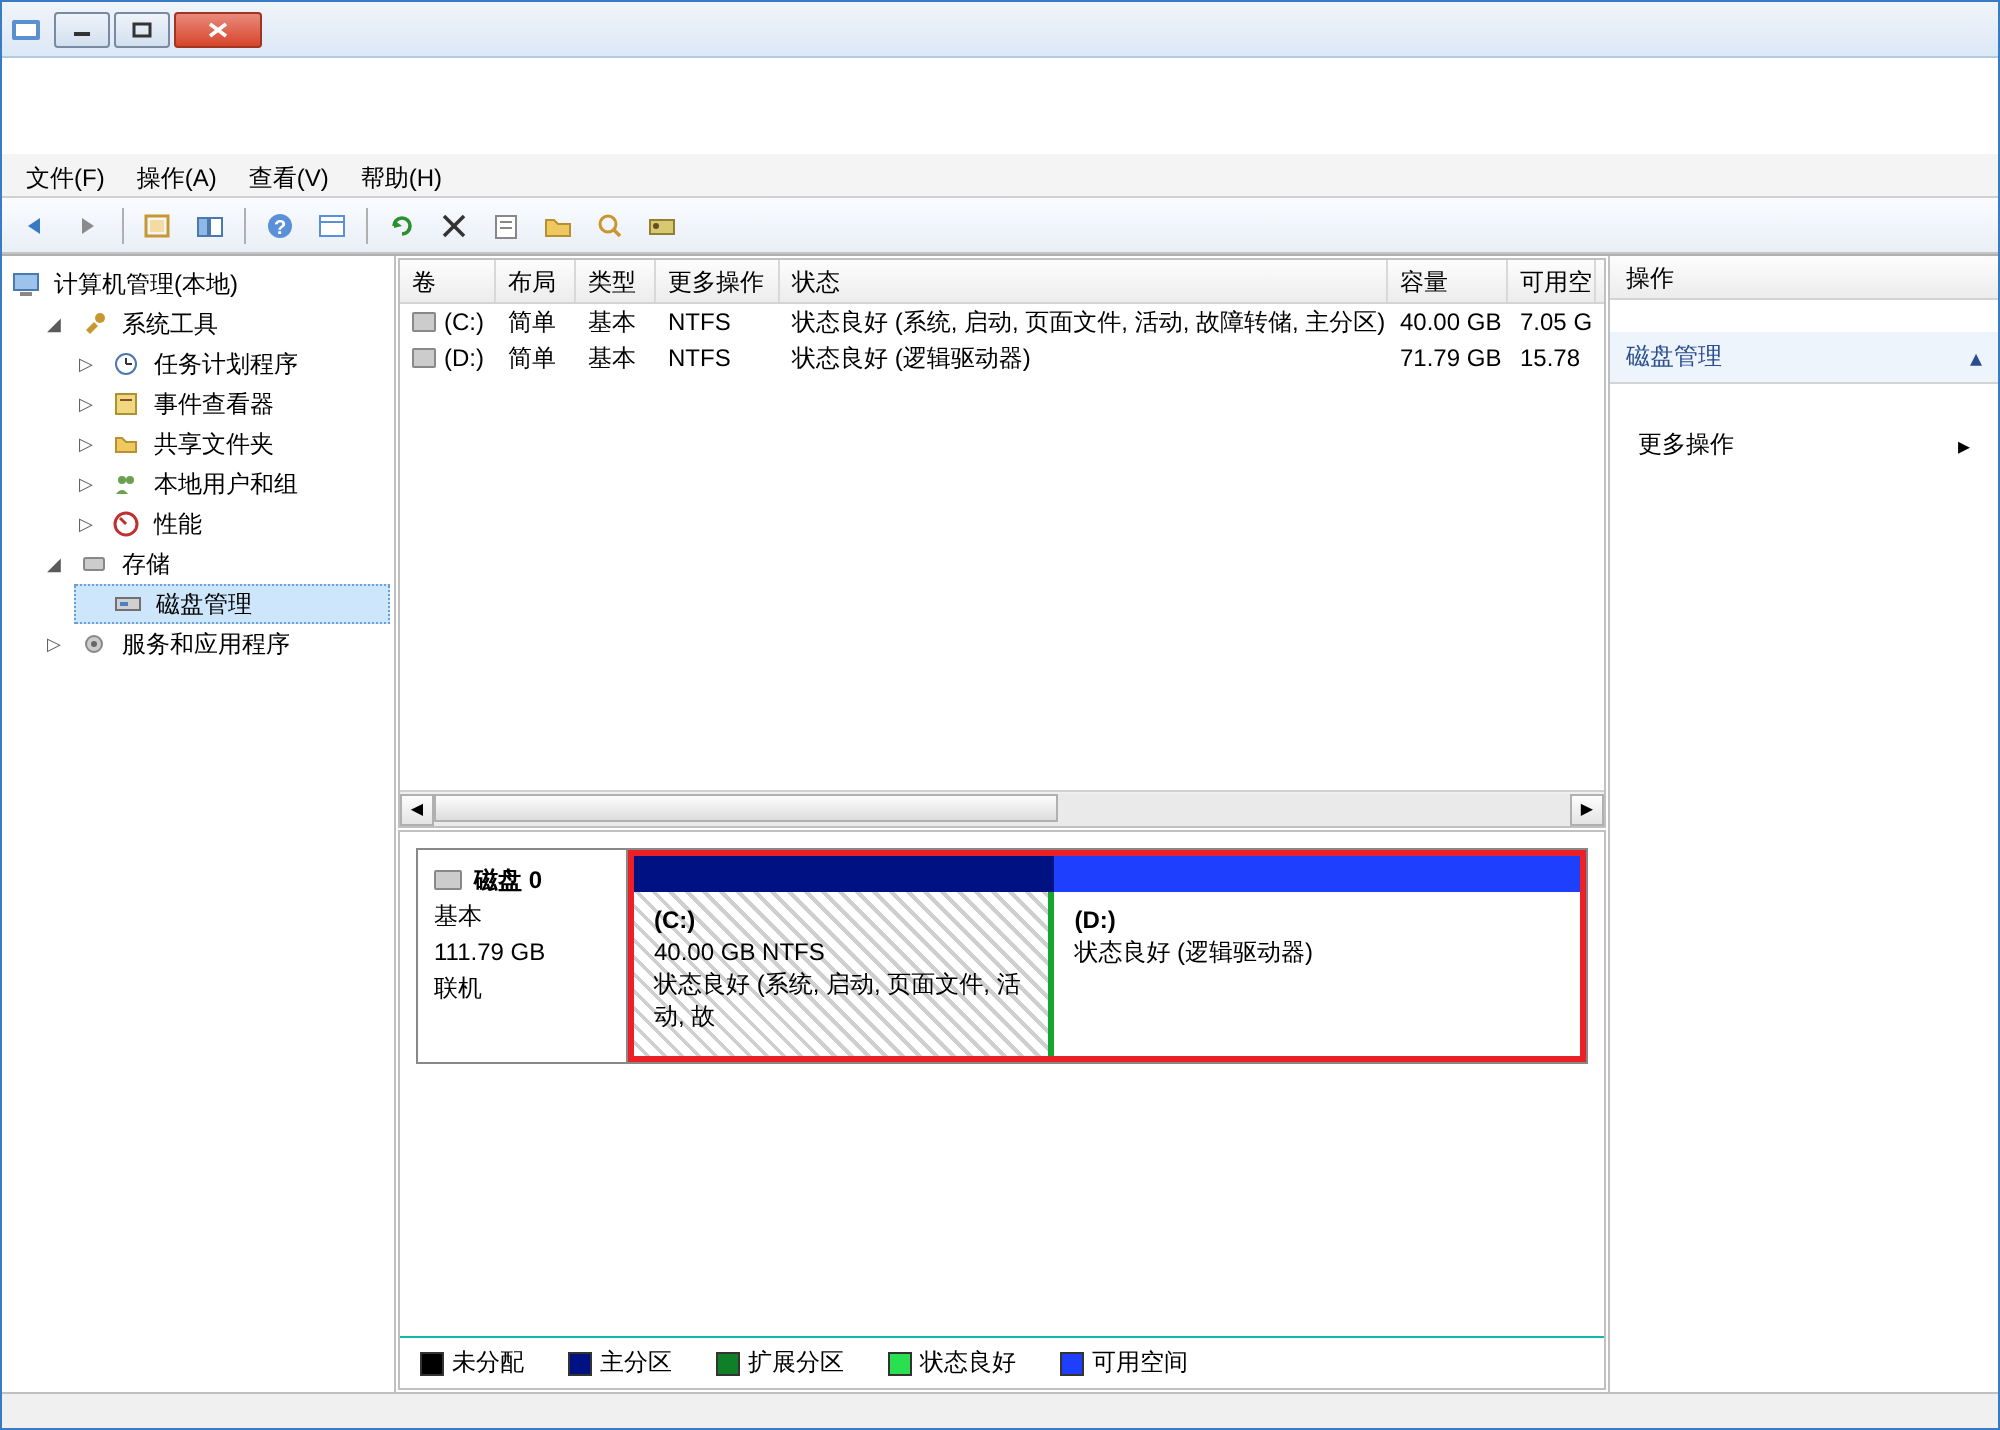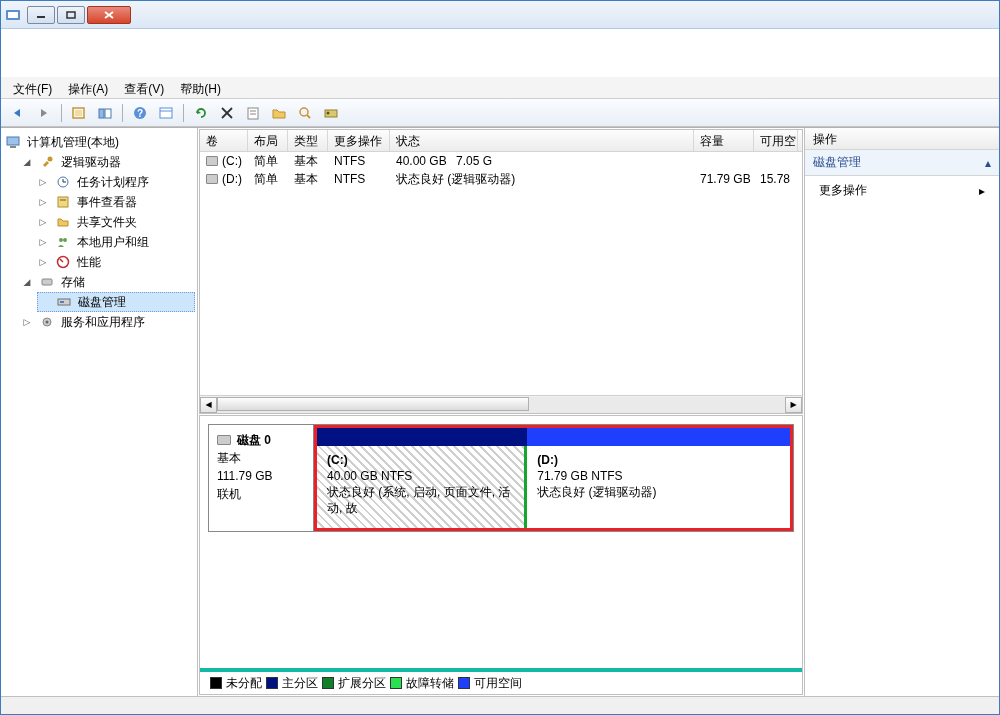--- a/index.html
+++ b/index.html
@@ -21,21 +21,21 @@
 
 
 .toolbar { height: 28px; background: linear-gradient(#fafcff, #e9eff7); border-bottom: 1px solid #c4c4c4; display: flex; align-items: center; padding: 0 6px; gap: 4px; }
 .tool-btn { width: 22px; height: 22px; display: flex; align-items: center; justify-content: center; border: 1px solid transparent; border-radius: 2px; }
 .tool-sep { width: 1px; height: 18px; background: #b0b0b0; margin: 0 2px; }
 
 
 .main { flex: 1; display: flex; border-top: 1px solid #b0b0b0; min-height: 0; }
 .tree-pane { width: 197px; border-right: 1px solid #c0c0c0; padding: 4px 2px; overflow: auto; background: #fff; }
 .center-pane { flex: 1; display: flex; flex-direction: column; min-width: 0; }
-.actions-pane { width: 195px; border-left: 1px solid #c0c0c0; display: flex; flex-direction: column; }
+.actions-pane { width: 195px; border-left: 1px solid #c0c0c0; display: flex; flex-direction: column; gap: 16px; }
 
 
 .tree ul { list-style: none; padding-left: 16px; }
 .tree > ul { padding-left: 2px; }
 .tree li { white-space: nowrap; }
 .tree-row { display: flex; align-items: center; height: 20px; gap: 6px; padding-right: 4px; }
 .arrow { width: 12px; height: 12px; display: inline-flex; align-items: center; justify-content: center; color: #5a5a5a; font-size: 9px; }
 .tree-icon { width: 16px; height: 16px; display: inline-flex; align-items: center; justify-content: center; }
 .tree-row.selected { background: #cde6fb; border: 1px dotted #6aa0d8; height: 20px; }
 
@@ -62,21 +62,21 @@
 .part { flex: 1; display: flex; flex-direction: column; }
 .part-header { height: 18px; }
 .part-body { flex: 1; padding: 6px 10px; line-height: 16px; overflow: hidden; }
 .part-c .part-header { background: #001184; }
 .part-c .part-body { background-image: repeating-linear-gradient(45deg, #fff 0 4px, #cfcfcf 4px 6px); border-right: 3px solid #17a532; }
 .part-d .part-header { background: #1f3fff; }
 .part-d .part-body { background: #fff; }
 .vol-name { font-weight: bold; }
 
 
-.legend { height: 26px; border-top: 4px solid #14b8a6; display: flex; align-items: center; gap: 4px; padding: 0 10px; }
+.legend { height: 26px; border-top: 1px solid #14b8a6; display: flex; align-items: center; gap: 22px; padding: 0 10px; }
 .leg-item { display: flex; align-items: center; gap: 4px; }
 .leg-sw { width: 12px; height: 12px; border: 1px solid #333; }
 
 
 .actions-header { height: 22px; background: linear-gradient(#fdfdfd, #ececec); border-bottom: 1px solid #d4d4d4; padding: 3px 8px; font-weight: normal; }
 .actions-section { background: #eef4fc; border-bottom: 1px solid #d4d4d4; padding: 4px 8px; display:flex; justify-content:space-between; align-items:center; font-weight:normal; color:#2a4d8f;}
 .actions-item { padding: 6px 14px; display:flex; justify-content:space-between; align-items:center;}
 
 
 .statusbar { height: 18px; background: #f0f0f0; border-top: 1px solid #c0c0c0; }
@@ -215,21 +215,21 @@
           <ul>
             <li>
               <div class="tree-row">
                 <span class="arrow">◢</span>
                 <span class="tree-icon">
                     <svg width="14" height="14">
                       <path d="M3 10 L7 6 L9 8 L5 12 Z" fill="#c89830"></path>
                       <circle cx="10" cy="4" r="2.5" fill="#c89830"></circle>
                     </svg>
                   </span>
-                <span>逻辑驱动器</span>
+                <span>系统工具</span>
               </div>
               <ul>
                 <li>
                     <div class="tree-row">
                       <span class="arrow">▷</span>
                       <span class="tree-icon">
                         <svg width="14" height="14">
                           <circle cx="7" cy="7" r="5" fill="#fff" stroke="#4a78b0"></circle>
                           <line x1="7" y1="7" x2="7" y2="4" stroke="#333"></line>
                           <line x1="7" y1="7" x2="10" y2="7" stroke="#333"></line>
@@ -344,20 +344,21 @@
         </div>
         <div class="vol-rows">
           <div class="vol-row">
             <div class="cell" style="width:48px">
                 <span class="disk-ico"></span>
                 <span>(C:)</span>
               </div>
             <div class="cell" style="width:40px">简单</div>
             <div class="cell" style="width:40px">基本</div>
             <div class="cell" style="width:62px">NTFS</div>
+            <div class="cell" style="width:304px">状态良好 (系统, 启动, 页面文件, 活动, 故障转储, 主分区)</div>
             <div class="cell" style="width:60px">40.00 GB</div>
             <div class="cell" style="width:44px">7.05 G</div>
           </div>
           <div class="vol-row">
             <div class="cell" style="width:48px">
                 <span class="disk-ico"></span>
                 <span>(D:)</span>
               </div>
             <div class="cell" style="width:40px">简单</div>
             <div class="cell" style="width:40px">基本</div>
@@ -394,21 +395,20 @@
                 <div class="part-body">
                   <div class="vol-name">(C:)</div>
                   <div>40.00 GB NTFS</div>
                   <div>状态良好 (系统, 启动, 页面文件, 活动, 故</div>
                 </div>
               </div>
               <div class="part part-d" style="flex:50">
                 <div class="part-header"></div>
                 <div class="part-body">
                   <div class="vol-name">(D:)</div>
-                  <div>71.79 GB NTFS</div>
                   <div>状态良好 (逻辑驱动器)</div>
                 </div>
               </div>
             </div>
           </div>
         </div>
         <div class="legend">
           <div class="leg-item">
               <span class="leg-sw" style="background:#000"></span>
               <span>未分配</span>
@@ -416,21 +416,21 @@
           <div class="leg-item">
               <span class="leg-sw" style="background:#001184"></span>
               <span>主分区</span>
             </div>
           <div class="leg-item">
               <span class="leg-sw" style="background:#108028"></span>
               <span>扩展分区</span>
             </div>
           <div class="leg-item">
               <span class="leg-sw" style="background:#28e050"></span>
-              <span>故障转储</span>
+              <span>状态良好</span>
             </div>
           <div class="leg-item">
               <span class="leg-sw" style="background:#1f3fff"></span>
               <span>可用空间</span>
             </div>
         </div>
       </div>
 
     </div>
 

